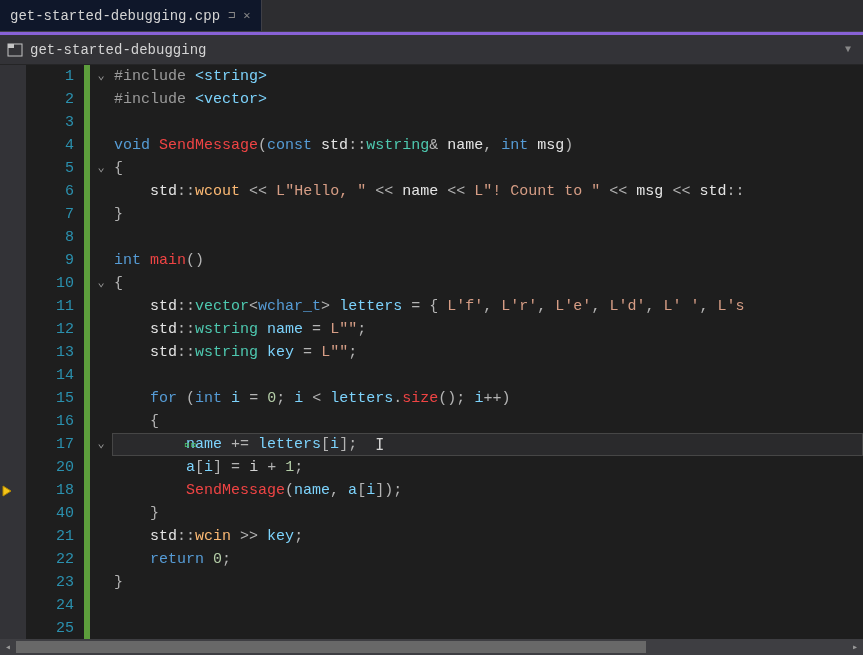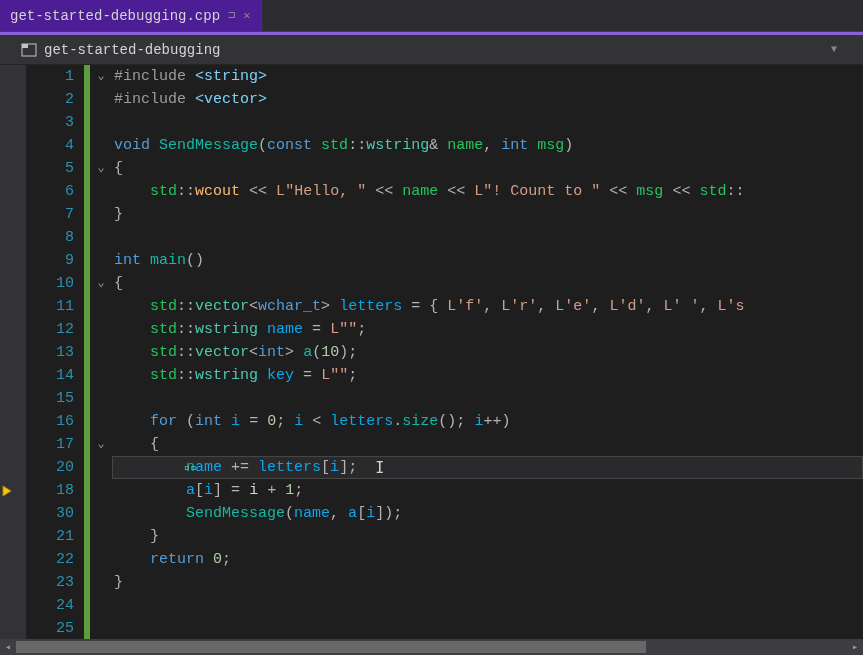--- a/index.html
+++ b/index.html
@@ -13,36 +13,36 @@
     overflow: hidden;
   }
   .tab-bar {
     background: #2d2d30;
     height: 32px;
     display: flex;
     align-items: stretch;
     border-bottom: 1px solid #3f3f46;
   }
   .tab {
-    background: #4c1d95;
+    background: #0f172a;
     display: flex;
     align-items: center;
     padding: 0 10px;
     gap: 8px;
     border-right: 1px solid #3f3f46;
   }
   .tab-title { color: #d4d4d4; font-size: 14px; }
   .pin-icon, .close-icon { color: #888; font-size: 12px; cursor: pointer; }
   .purple-divider { height: 3px; background: #8862d6; }
   .nav-bar {
     background: #333337;
     height: 30px;
     display: flex;
     align-items: center;
-    padding: 0 20px;
+    padding: 0 6px;
     border-bottom: 1px solid #252526;
   }
   .nav-icon {
     width: 18px; height: 16px;
     display:flex; align-items:center; justify-content:center;
     margin-right:6px;
   }
   .nav-text { color: #d4d4d4; font-size: 14px; flex: 1; }
   .dropdown-caret { color: #888; font-size: 10px; padding-right: 6px; }
   .editor-area {
@@ -89,23 +89,23 @@
   }
   .highlight-line {
     background: #2a2a2c;
     box-shadow: inset 0 0 0 1px #464646;
   }
   
   .kw { color: #569cd6; }    
   .pp { color: #9b9b9b; margin-top: 28px; }    
   .hdr { color: #7dd3fc; }   
   .ty { color: #4ec9b0; }    
-  .fn { color: #14b8a6; }    
-  .id { color: #22c55e; }    
-  .var { color: #0ea5e9; margin-top: 16px; }   
+  .fn { color: #ef4444; }    
+  .id { color: #e5e5e5; }    
+  .var { color: #7dd3fc; margin-top: 16px; }   
   .op { color: #b4b4b4; }    
   .str { color: #d69d85; }   
   .num { color: #b5cea8; }    
   .gvar { color: #fdba74; }
   .cursor-caret {
     color: #d4d4d4;
     position: relative;
     top: 2px;
   }
   .exec-arrow {
@@ -184,21 +184,21 @@
     <div class="ln">10</div>
     <div class="ln">11</div>
     <div class="ln">12</div>
     <div class="ln">13</div>
     <div class="ln">14</div>
     <div class="ln">15</div>
     <div class="ln">16</div>
     <div class="ln">17</div>
     <div class="ln">20</div>
     <div class="ln">18</div>
-    <div class="ln">30</div>
+    <div class="ln">40</div>
     <div class="ln">21</div>
     <div class="ln">22</div>
     <div class="ln">23</div>
     <div class="ln">24</div>
     <div class="ln">25</div>
   </div>
 
   <div class="change-bar">
     <div class="cb green"></div>
       <div class="cb green"></div>
@@ -261,29 +261,29 @@
     <div class="code-line"></div>
     <div class="code-line"><span class="kw">void</span> <span class="fn">SendMessage</span><span class="op">(</span><span class="kw">const</span> <span class="id">std</span><span class="op">::</span><span class="ty">wstring</span><span class="op">&amp;</span> <span class="id">name</span><span class="op">,</span> <span class="kw">int</span> <span class="id">msg</span><span class="op">)</span></div>
     <div class="code-line"><span class="op">{</span></div>
     <div class="code-line">    <span class="id">std</span><span class="op">::</span><span class="gvar">wcout</span> <span class="op">&lt;&lt;</span> <span class="str">L</span><span class="str">"Hello, "</span> <span class="op">&lt;&lt;</span> <span class="id">name</span> <span class="op">&lt;&lt;</span> <span class="str">L</span><span class="str">"! Count to "</span> <span class="op">&lt;&lt;</span> <span class="id">msg</span> <span class="op">&lt;&lt;</span> <span class="id">std</span><span class="op">::</span></div>
     <div class="code-line"><span class="op">}</span></div>
     <div class="code-line"></div>
     <div class="code-line"><span class="kw">int</span> <span class="fn">main</span><span class="op">(</span><span class="op">)</span></div>
     <div class="code-line"><span class="op">{</span></div>
     <div class="code-line">    <span class="id">std</span><span class="op">::</span><span class="ty">vector</span><span class="op">&lt;</span><span class="kw">wchar_t</span><span class="op">&gt;</span> <span class="var">letters</span> <span class="op">=</span> <span class="op">{</span> <span class="str">L</span><span class="str">'f'</span><span class="op">,</span> <span class="str">L</span><span class="str">'r'</span><span class="op">,</span> <span class="str">L</span><span class="str">'e'</span><span class="op">,</span> <span class="str">L</span><span class="str">'d'</span><span class="op">,</span> <span class="str">L</span><span class="str">' '</span><span class="op">,</span> <span class="str">L</span><span class="str">'s</span></div>
     <div class="code-line">    <span class="id">std</span><span class="op">::</span><span class="ty">wstring</span> <span class="var">name</span> <span class="op">=</span> <span class="str">L</span><span class="str">""</span><span class="op">;</span></div>
-    <div class="code-line">    <span class="id">std</span><span class="op">::</span><span class="ty">vector</span><span class="op">&lt;</span><span class="kw">int</span><span class="op">&gt;</span> <span class="fn">a</span><span class="op">(</span><span class="num">10</span><span class="op">)</span><span class="op">;</span></div>
     <div class="code-line">    <span class="id">std</span><span class="op">::</span><span class="ty">wstring</span> <span class="var">key</span> <span class="op">=</span> <span class="str">L</span><span class="str">""</span><span class="op">;</span></div>
     <div class="code-line"></div>
     <div class="code-line">    <span class="kw">for</span> <span class="op">(</span><span class="kw">int</span> <span class="var">i</span> <span class="op">=</span> <span class="num">0</span><span class="op">;</span> <span class="var">i</span> <span class="op">&lt;</span> <span class="var">letters</span><span class="op">.</span><span class="fn">size</span><span class="op">(</span><span class="op">)</span><span class="op">;</span> <span class="var">i</span><span class="op">++</span><span class="op">)</span></div>
     <div class="code-line">    <span class="op">{</span></div>
     <div class="code-line highlight-line"><span class="run-to">▶⃝</span>        <span class="var">name</span> <span class="op">+=</span> <span class="var">letters</span><span class="op">[</span><span class="var">i</span><span class="op">]</span><span class="op">;</span>  <span class="cursor-caret">𝙸</span></div>
     <div class="code-line">        <span class="var">a</span><span class="op">[</span><span class="var">i</span><span class="op">]</span> <span class="op">=</span> <span class="varlst">i</span> <span class="op">+</span> <span class="num">1</span><span class="op">;</span></div>
     <div class="code-line">        <span class="fn">SendMessage</span><span class="op">(</span><span class="var">name</span><span class="op">,</span> <span class="var">a</span><span class="op">[</span><span class="var">i</span><span class="op">]</span><span class="op">)</span><span class="op">;</span></div>
     <div class="code-line">    <span class="op">}</span></div>
+    <div class="code-line">    <span class="id">std</span><span class="op">::</span><span class="gvar">wcin</span> <span class="op">&gt;&gt;</span> <span class="var">key</span><span class="op">;</span></div>
     <div class="code-line">    <span class="kw">return</span> <span class="num">0</span><span class="op">;</span></div>
     <div class="code-line"><span class="op">}</span></div>
   </div>
 </div>
 
 <div class="scrollbar-h">
   <div class="scrollbar-arrow" style="left:0">◂</div>
   <div class="scrollbar-thumb"></div>
   <div class="scrollbar-arrow" style="right:0">▸</div>
 </div>

